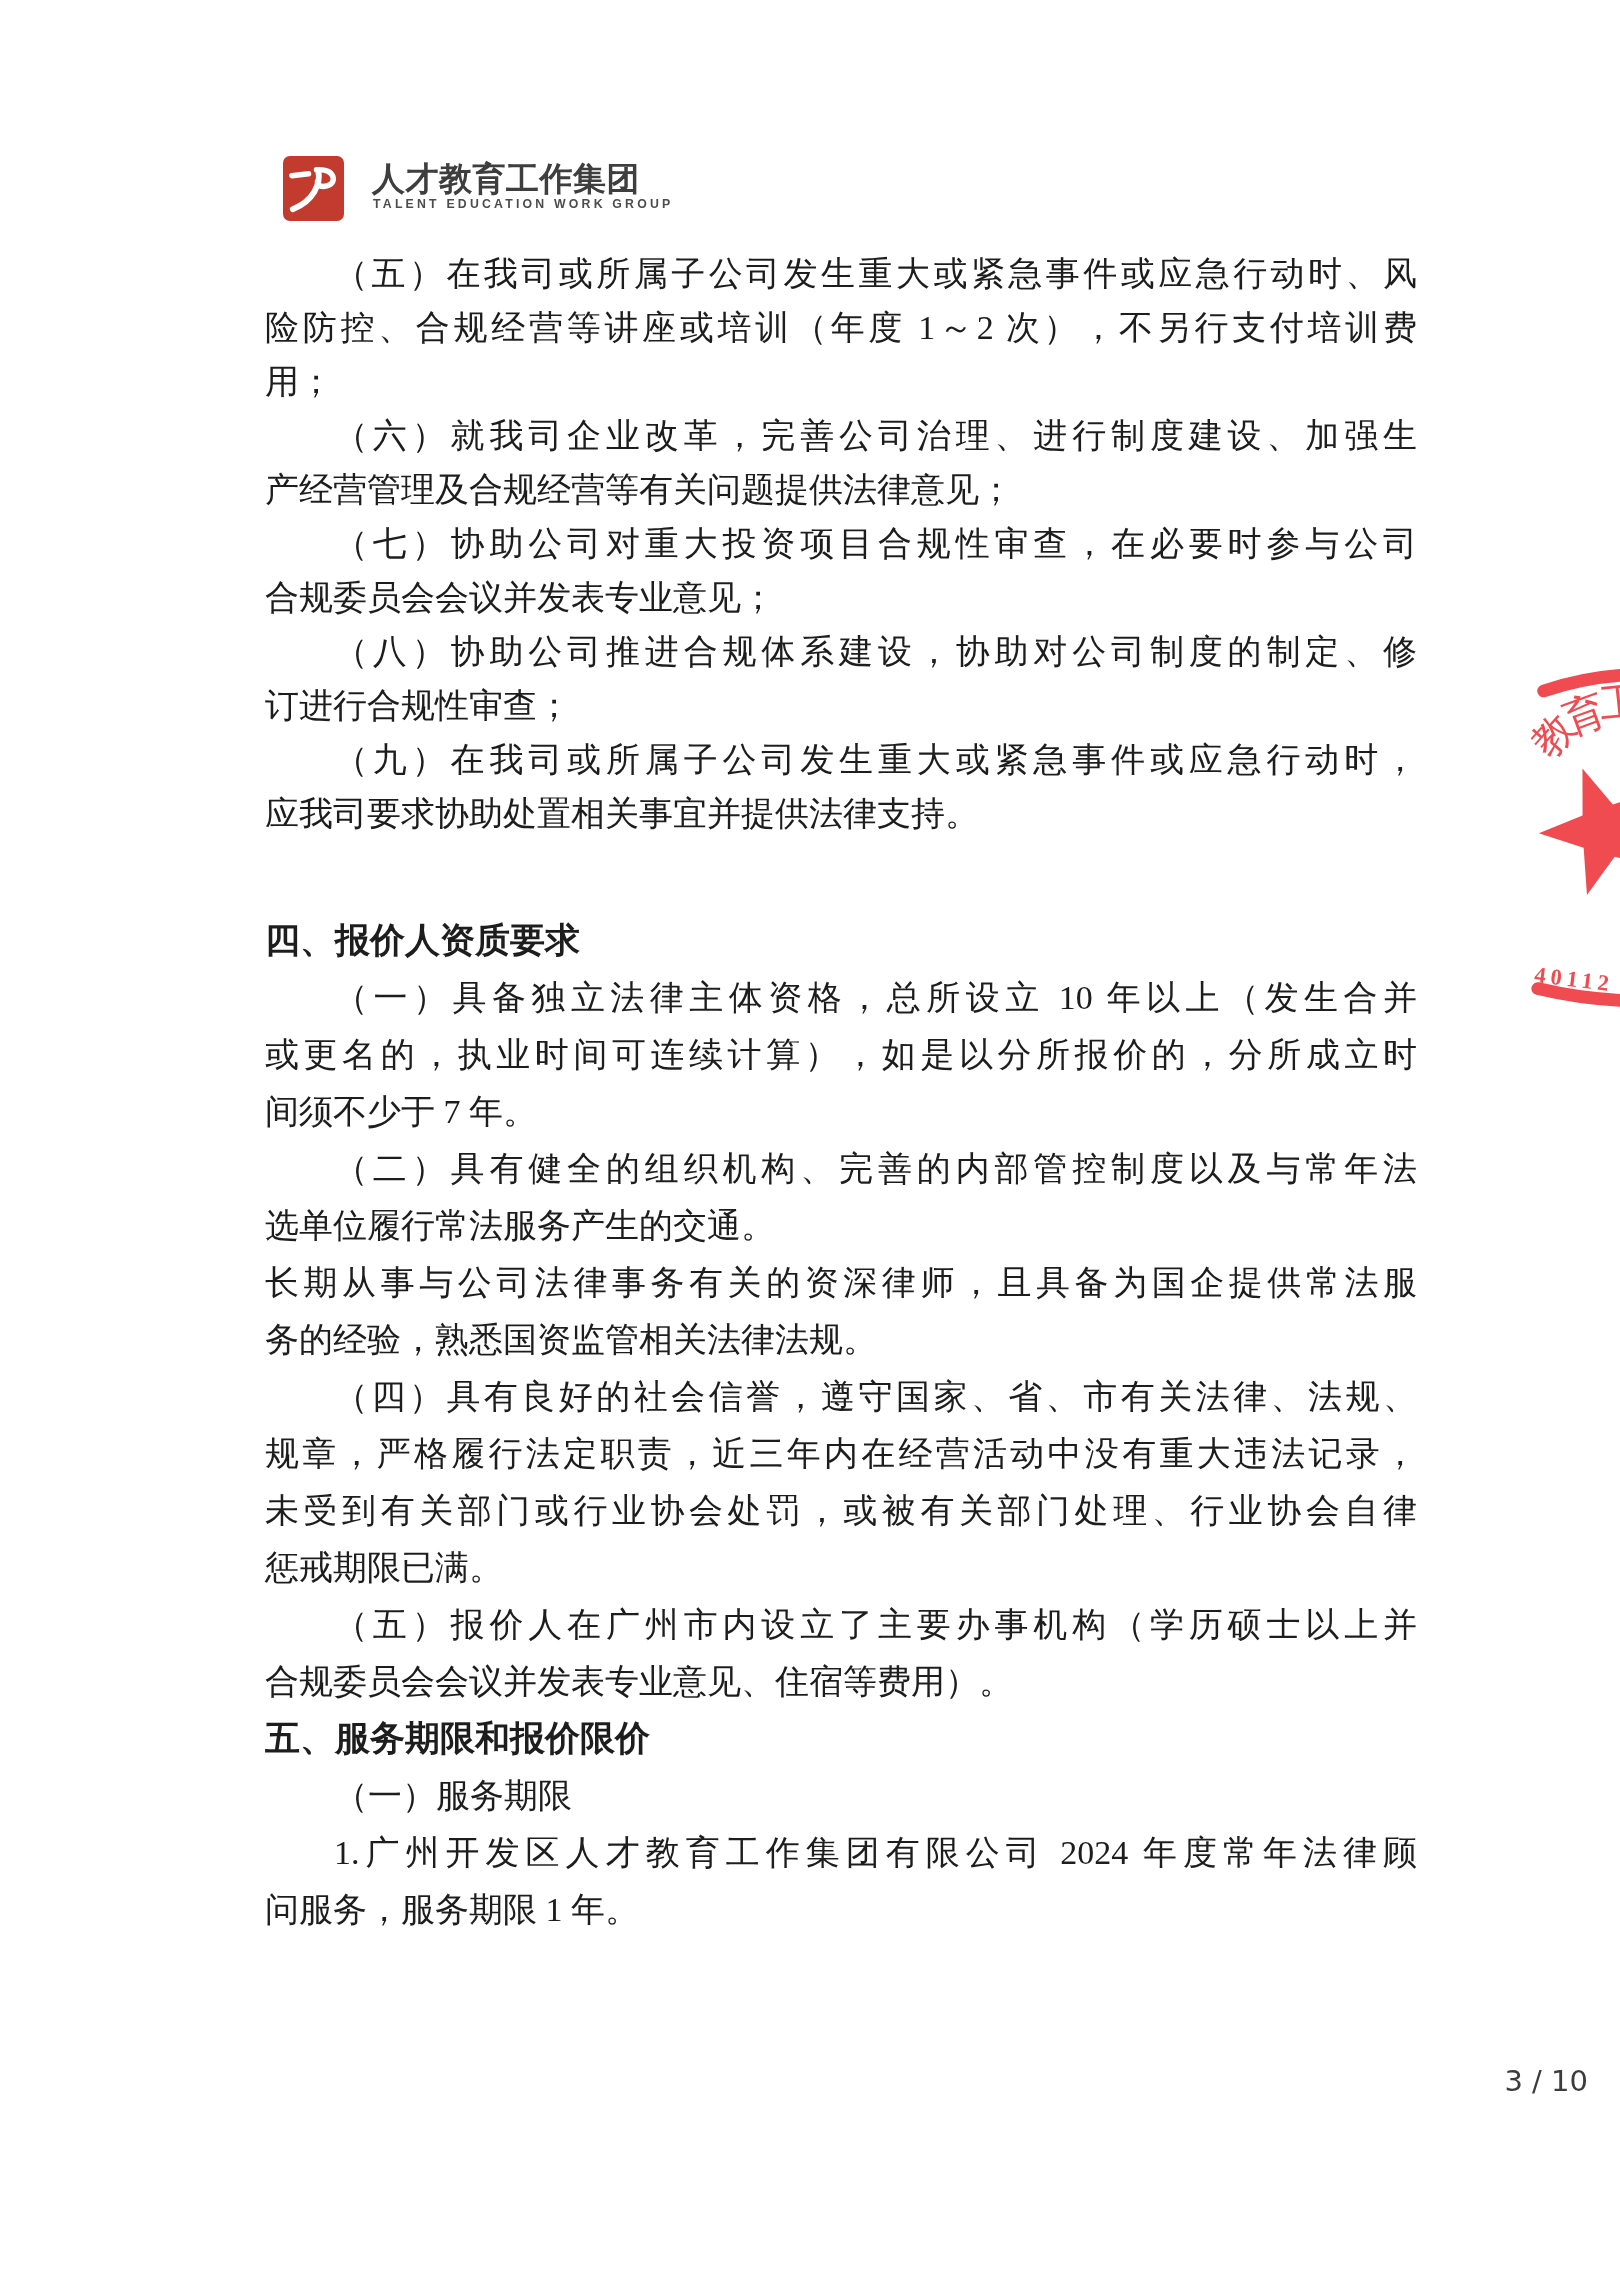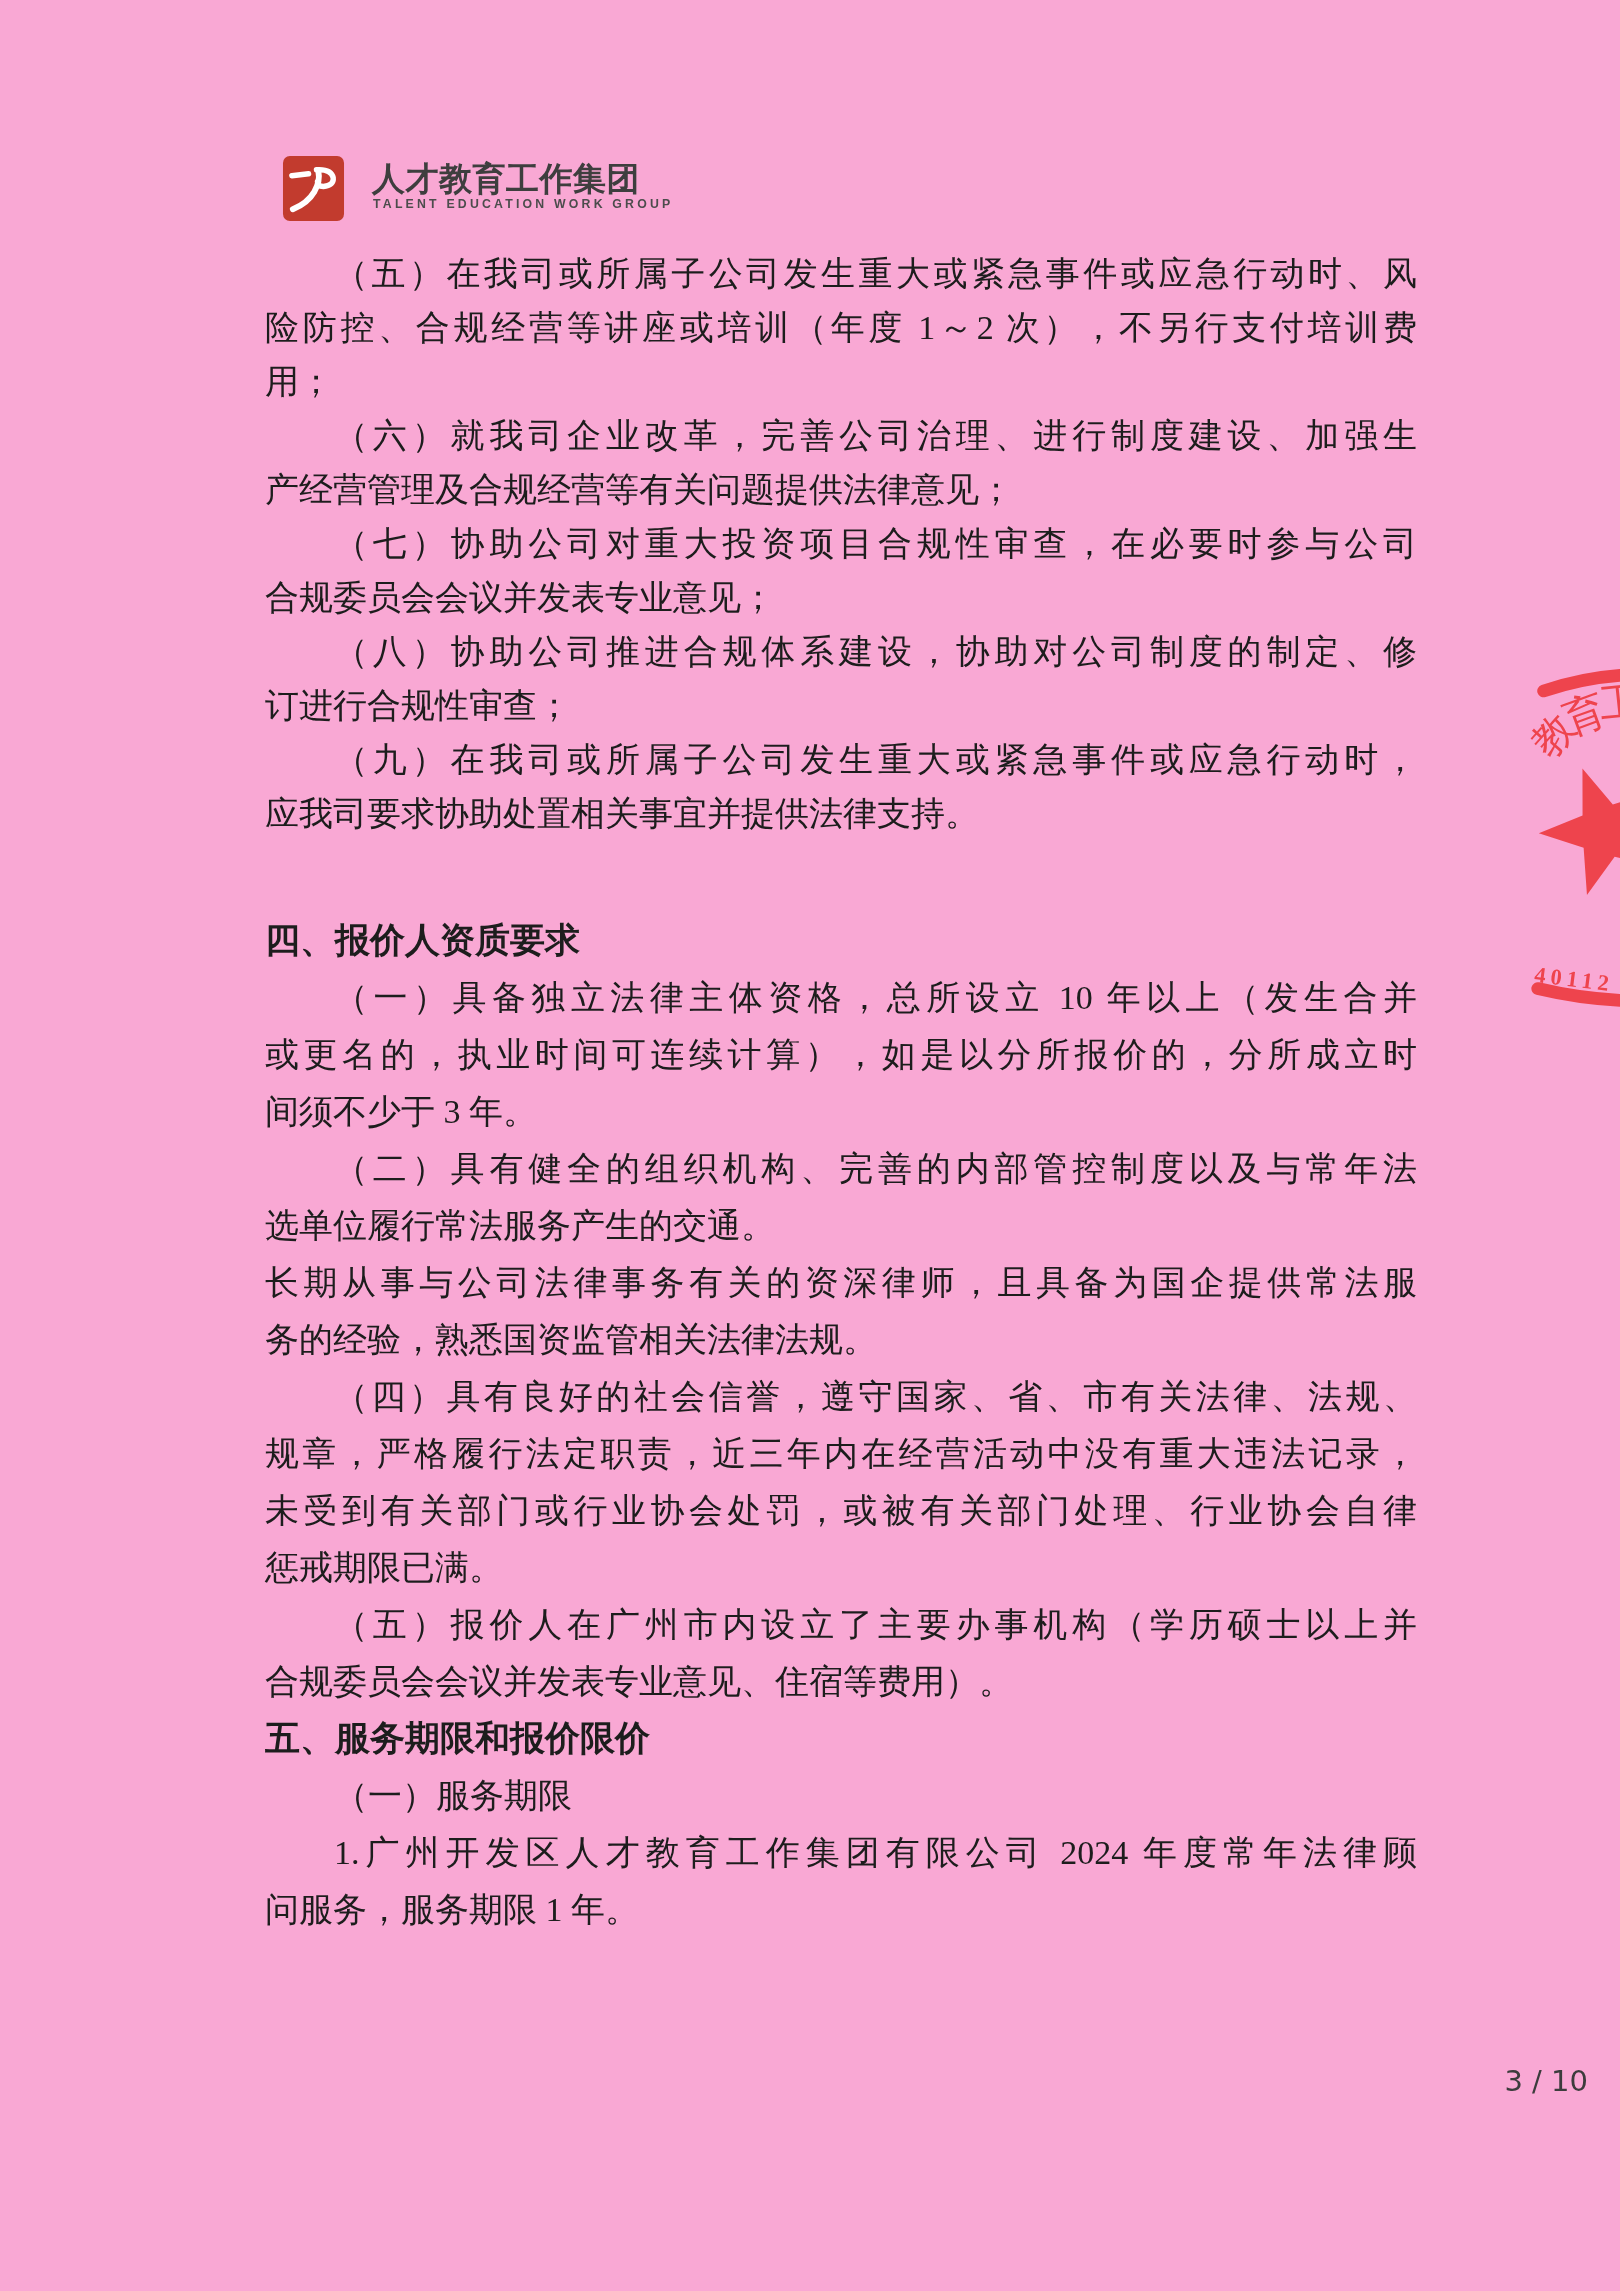--- a/index.html
+++ b/index.html
@@ -1,19 +1,19 @@
 <!DOCTYPE html>
 <html><head>
 <meta charset="utf-8">
 <style>
   html,body{margin:0;padding:0;background:#888;}
   .page{
     position:relative;
     width:1620px;height:2292px;
-    background:#f9a8d4;
+    background:#ffffff;
     overflow:hidden;
     font-family:"Liberation Serif","DejaVu Serif",serif;
   }
 
   
   .logo{position:absolute;left:282px;top:153px;width:412px;height:78px;}
   .logo-icon{position:absolute;left:0;top:2px;}
   .logo-cn{
     position:absolute;left:90px;top:3.9px;
     font-family:"Liberation Sans","DejaVu Sans",sans-serif;
@@ -78,21 +78,21 @@
       <div class="line e">产经营管理及合规经营等有关问题提供法律意见；</div>
       <div class="line j i">（七）协助公司对重大投资项目合规性审查，在必要时参与公司</div>
       <div class="line e">合规委员会会议并发表专业意见；</div>
       <div class="line j i">（八）协助公司推进合规体系建设，协助对公司制度的制定、修</div>
       <div class="line e">订进行合规性审查；</div>
       <div class="line j i">（九）在我司或所属子公司发生重大或紧急事件或应急行动时，</div>
       <div class="line e">应我司要求协助处置相关事宜并提供法律支持。</div>
       <div class="line h b" style="margin-top: 71px;">四、报价人资质要求</div>
       <div class="line j i b">（一）具备独立法律主体资格，总所设立 10 年以上（发生合并</div>
       <div class="line j b">或更名的，执业时间可连续计算），如是以分所报价的，分所成立时</div>
-      <div class="line e b">间须不少于 3 年。</div>
+      <div class="line e b">间须不少于 7 年。</div>
       <div class="line j i b">（二）具有健全的组织机构、完善的内部管控制度以及与常年法</div>
       <div class="line e b">选单位履行常法服务产生的交通。</div>
       <div class="line j b">长期从事与公司法律事务有关的资深律师，且具备为国企提供常法服</div>
       <div class="line e b">务的经验，熟悉国资监管相关法律法规。</div>
       <div class="line j i b">（四）具有良好的社会信誉，遵守国家、省、市有关法律、法规、</div>
       <div class="line j b">规章，严格履行法定职责，近三年内在经营活动中没有重大违法记录，</div>
       <div class="line j b">未受到有关部门或行业协会处罚，或被有关部门处理、行业协会自律</div>
       <div class="line e b">惩戒期限已满。</div>
       <div class="line j i b">（五）报价人在广州市内设立了主要办事机构（学历硕士以上并</div>
       <div class="line e b">合规委员会会议并发表专业意见、住宿等费用）。</div>

